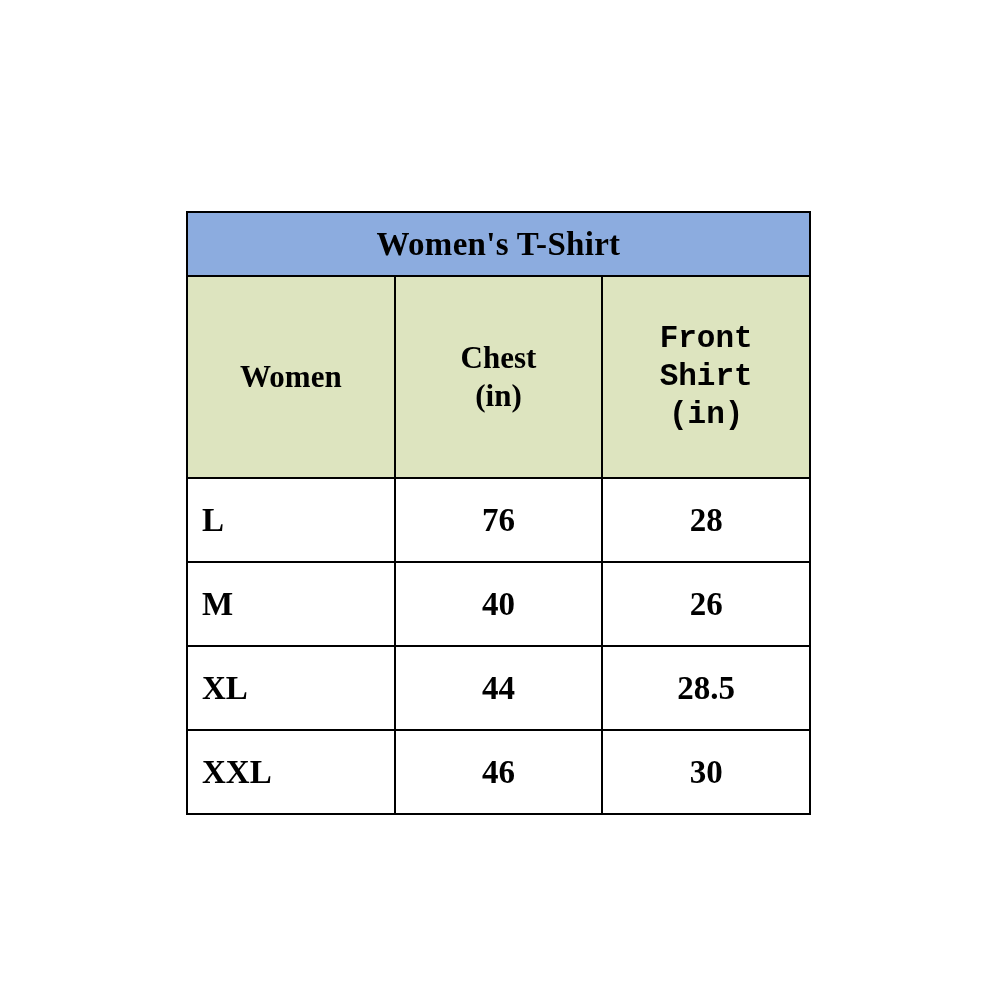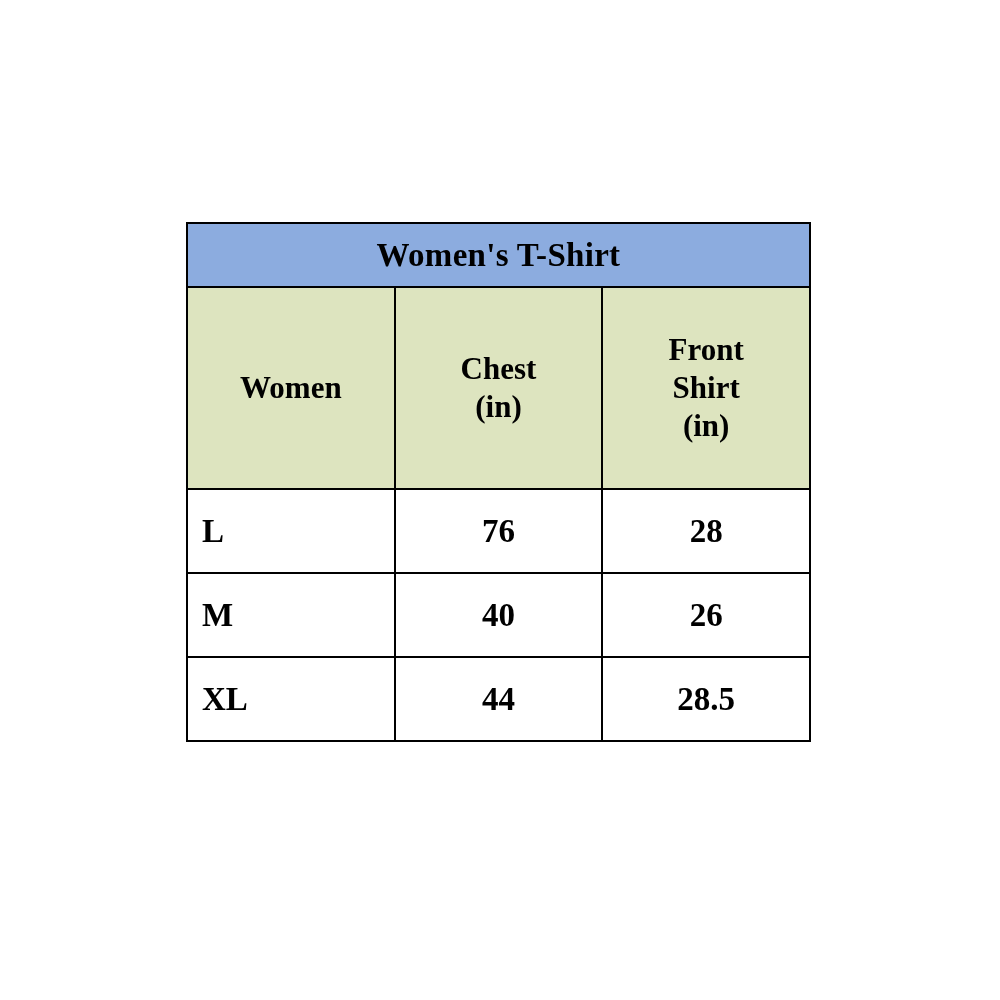--- a/index.html
+++ b/index.html
@@ -16,21 +16,21 @@
   }
   .page {
     position: relative;
     width: 1000px;
     height: 1000px;
     background: #ffffff;
   }
   .size-table {
     position: absolute;
     left: 186px;
-    top: 222px;
+    top: 211px;
     width: 625px;
     border-collapse: collapse;
     table-layout: fixed;
     background: #ffffff;
   }
   .size-table td, .size-table th {
     border: 2px solid #000000;
     text-align: center;
     vertical-align: middle;
     font-weight: bold;
@@ -44,21 +44,21 @@
     letter-spacing: 0.3px;
   }
   .head-cell {
     background: #dde4bf;
     height: 200px;
     font-size: 31px;
     line-height: 1.22;
   }
   .col-size   { width: 208px; }
   .col-chest  { width: 208px; margin-left: 32px; }
-  .col-length { width: 209px; }
+  .col-length { width: 209px; font-family: Liberation Mono, monospace; }
   .data-cell {
     height: 82px;
     font-size: 33px;
     font-weight: normal;
     background: #ffffff;
   }
   .data-cell.size-label {
     text-align: left;
     padding-left: 14px;
   }
@@ -97,15 +97,20 @@
       <tr>
         <td class="data-cell size-label">M</td>
         <td class="data-cell">40</td>
         <td class="data-cell">26</td>
       </tr>
       <tr>
         <td class="data-cell size-label">XL</td>
         <td class="data-cell">44</td>
         <td class="data-cell">28.5</td>
       </tr>
+      <tr>
+        <td class="data-cell size-label">XXL</td>
+        <td class="data-cell">46</td>
+        <td class="data-cell">30</td>
+      </tr>
     </tbody>
   </table>
 </div>
 
 </body></html>

